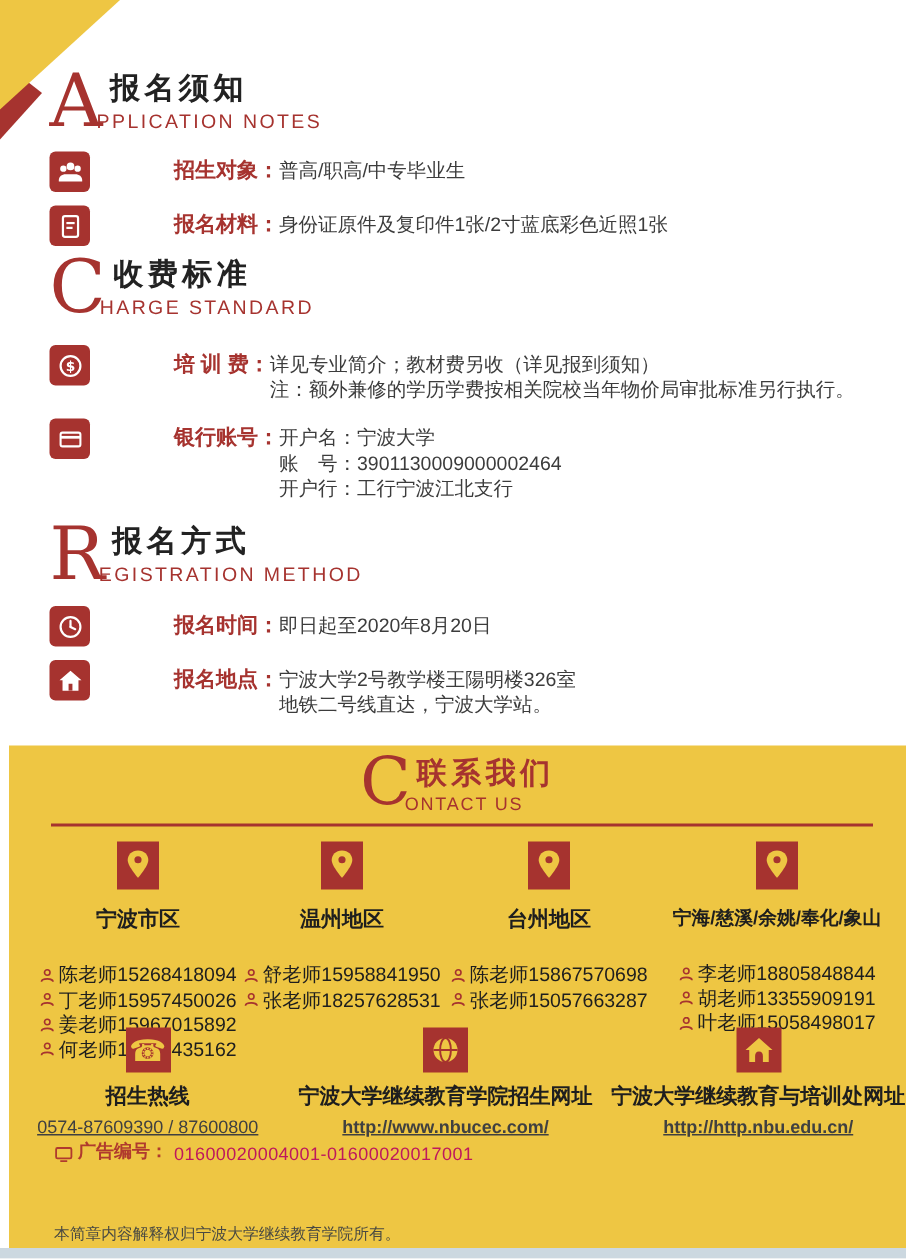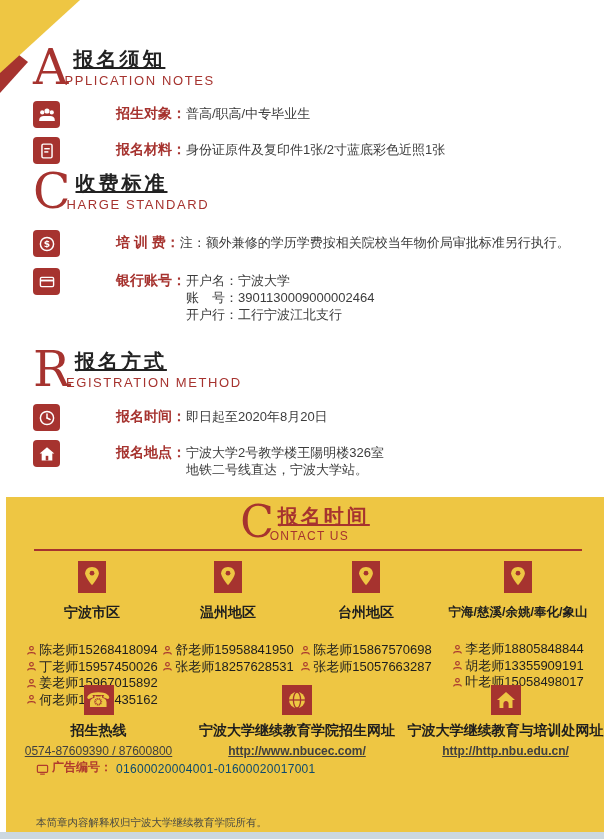--- a/index.html
+++ b/index.html
@@ -7,21 +7,21 @@
   .page { position:relative; width:604px; height:839px; background:#ffffff; overflow:hidden; margin:0 auto; }
 
   
   .corner { position:absolute; top:0; left:0; }
 
   
   .sec { position:absolute; left:33px; }
   .sec-header { display:flex; align-items:flex-start; }
   .big-letter { font-family:"DejaVu Serif","Liberation Serif",serif; font-size:49px; line-height:40px; color:#a6332f; font-weight:400; }
   .sec-titles { margin-left:-4px; }
-  .sec-title-zh { margin-left:9px; font-size:20px; font-weight:bold; color:#222; letter-spacing:3px; line-height:22px;text-decoration:underline; }
+  .sec-title-zh { margin-left:9px; font-size:20px; font-weight:bold; color:#222; letter-spacing:3px; line-height:22px; }
   .sec-title-en { font-size:13px; color:#a6332f; letter-spacing:1.6px; margin-top:3px; }
 
   
   .rows { margin-top:13px; }
   .row { display:flex; align-items:flex-start; margin-bottom:9px;gap:46px; }
   .icon-badge { flex:0 0 auto; width:27px; height:27px; background:#a6332f; border-radius:4px; display:flex; align-items:center; justify-content:center; }
   .row-text { display:flex; margin-left:10px; margin-top:4px; }
   .row-label { font-size:14px; font-weight:bold; color:#a6332f; white-space:nowrap; line-height:17px; }
   .row-lines { font-size:13px; color:#3c3c3c; line-height:17px; }
   .row-lines div { white-space:nowrap; }
@@ -48,21 +48,21 @@
   .channel { display:flex; flex-direction:column; align-items:center; }
   .channel-1 { width:185px; } .channel-2 { width:212px; } .channel-3 { width:205px; }
   .channel-badge { width:30px; height:30px; background:#a6332f; display:flex; align-items:center; justify-content:center; }
   .phone-glyph { font-family:"DejaVu Sans",sans-serif; color:#eec643; font-size:20px; line-height:30px; }
   .channel-title { margin-top:7px; font-size:14px; font-weight:bold; color:#1e1e1e; white-space:nowrap; }
   .channel-value { margin-top:4px; font-size:12px; color:#404040; white-space:nowrap;text-decoration:underline; }
   .channel-value.link { font-weight:bold; }
 
   .ad-line { position:absolute; top:262px; left:30px; display:flex; align-items:flex-end; }
   .ad-label { font-size:12px; font-weight:bold; color:#b03a2e; margin-left:3px; }
-  .ad-value { font-size:12px; color:#0c4a6e; margin-left:4px; letter-spacing:0.3px; }
+  .ad-value { font-size:12px; color:#be185d; margin-left:4px; letter-spacing:0.3px; }
   .disclaimer { position:absolute; top:283px; left:30px; font-size:10.5px; color:#4a4a42;margin-top:36px; }
 
   .bottom-strip { position:absolute; left:0; right:0; bottom:0; height:7px; background:#ccd8e0; }
 </style>
 </head>
 <body>
 
 <div class="page">
 
   <svg class="corner" width="110" height="110">
@@ -125,20 +125,21 @@
       <div class="row">
         <span class="icon-badge">
           <svg width="22" height="22" viewBox="0 0 24 24">
               <circle cx="12" cy="12" r="7.2" fill="none" stroke="#fff" stroke-width="1.6"></circle>
               <text x="12" y="15.6" font-size="10" font-weight="bold" fill="#fff" text-anchor="middle" font-family="DejaVu Sans">$</text>
             </svg>
         </span>
         <div class="row-text">
           <span class="row-label">培 训 费：</span>
           <div class="row-lines">
+            <div>详见专业简介；教材费另收（详见报到须知）</div>
             <div>注：额外兼修的学历学费按相关院校当年物价局审批标准另行执行。</div>
           </div>
         </div>
       </div>
       <div class="row" style="margin-top:11px">
         <span class="icon-badge">
           <svg width="22" height="22" viewBox="0 0 24 24">
               <rect x="4.8" y="7" width="14.4" height="10" rx="1.4" fill="none" stroke="#fff" stroke-width="1.5"></rect>
               <line x1="4.8" y1="10.4" x2="19.2" y2="10.4" stroke="#fff" stroke-width="2"></line>
             </svg>
@@ -194,21 +195,21 @@
           </div>
         </div>
       </div>
     </div>
   </section>
 
   <div class="contact">
     <div class="contact-header">
       <span class="big-letter">C</span>
       <div class="sec-titles">
-        <div class="sec-title-zh">报名时间</div>
+        <div class="sec-title-zh">联系我们</div>
         <div class="sec-title-en">ONTACT US</div>
       </div>
     </div>
     <div class="contact-divider"></div>
 
     <div class="regions">
 
       <div class="region region-c1">
         <span class="pin-badge">
           <svg width="22" height="26" viewBox="0 0 24 28">

